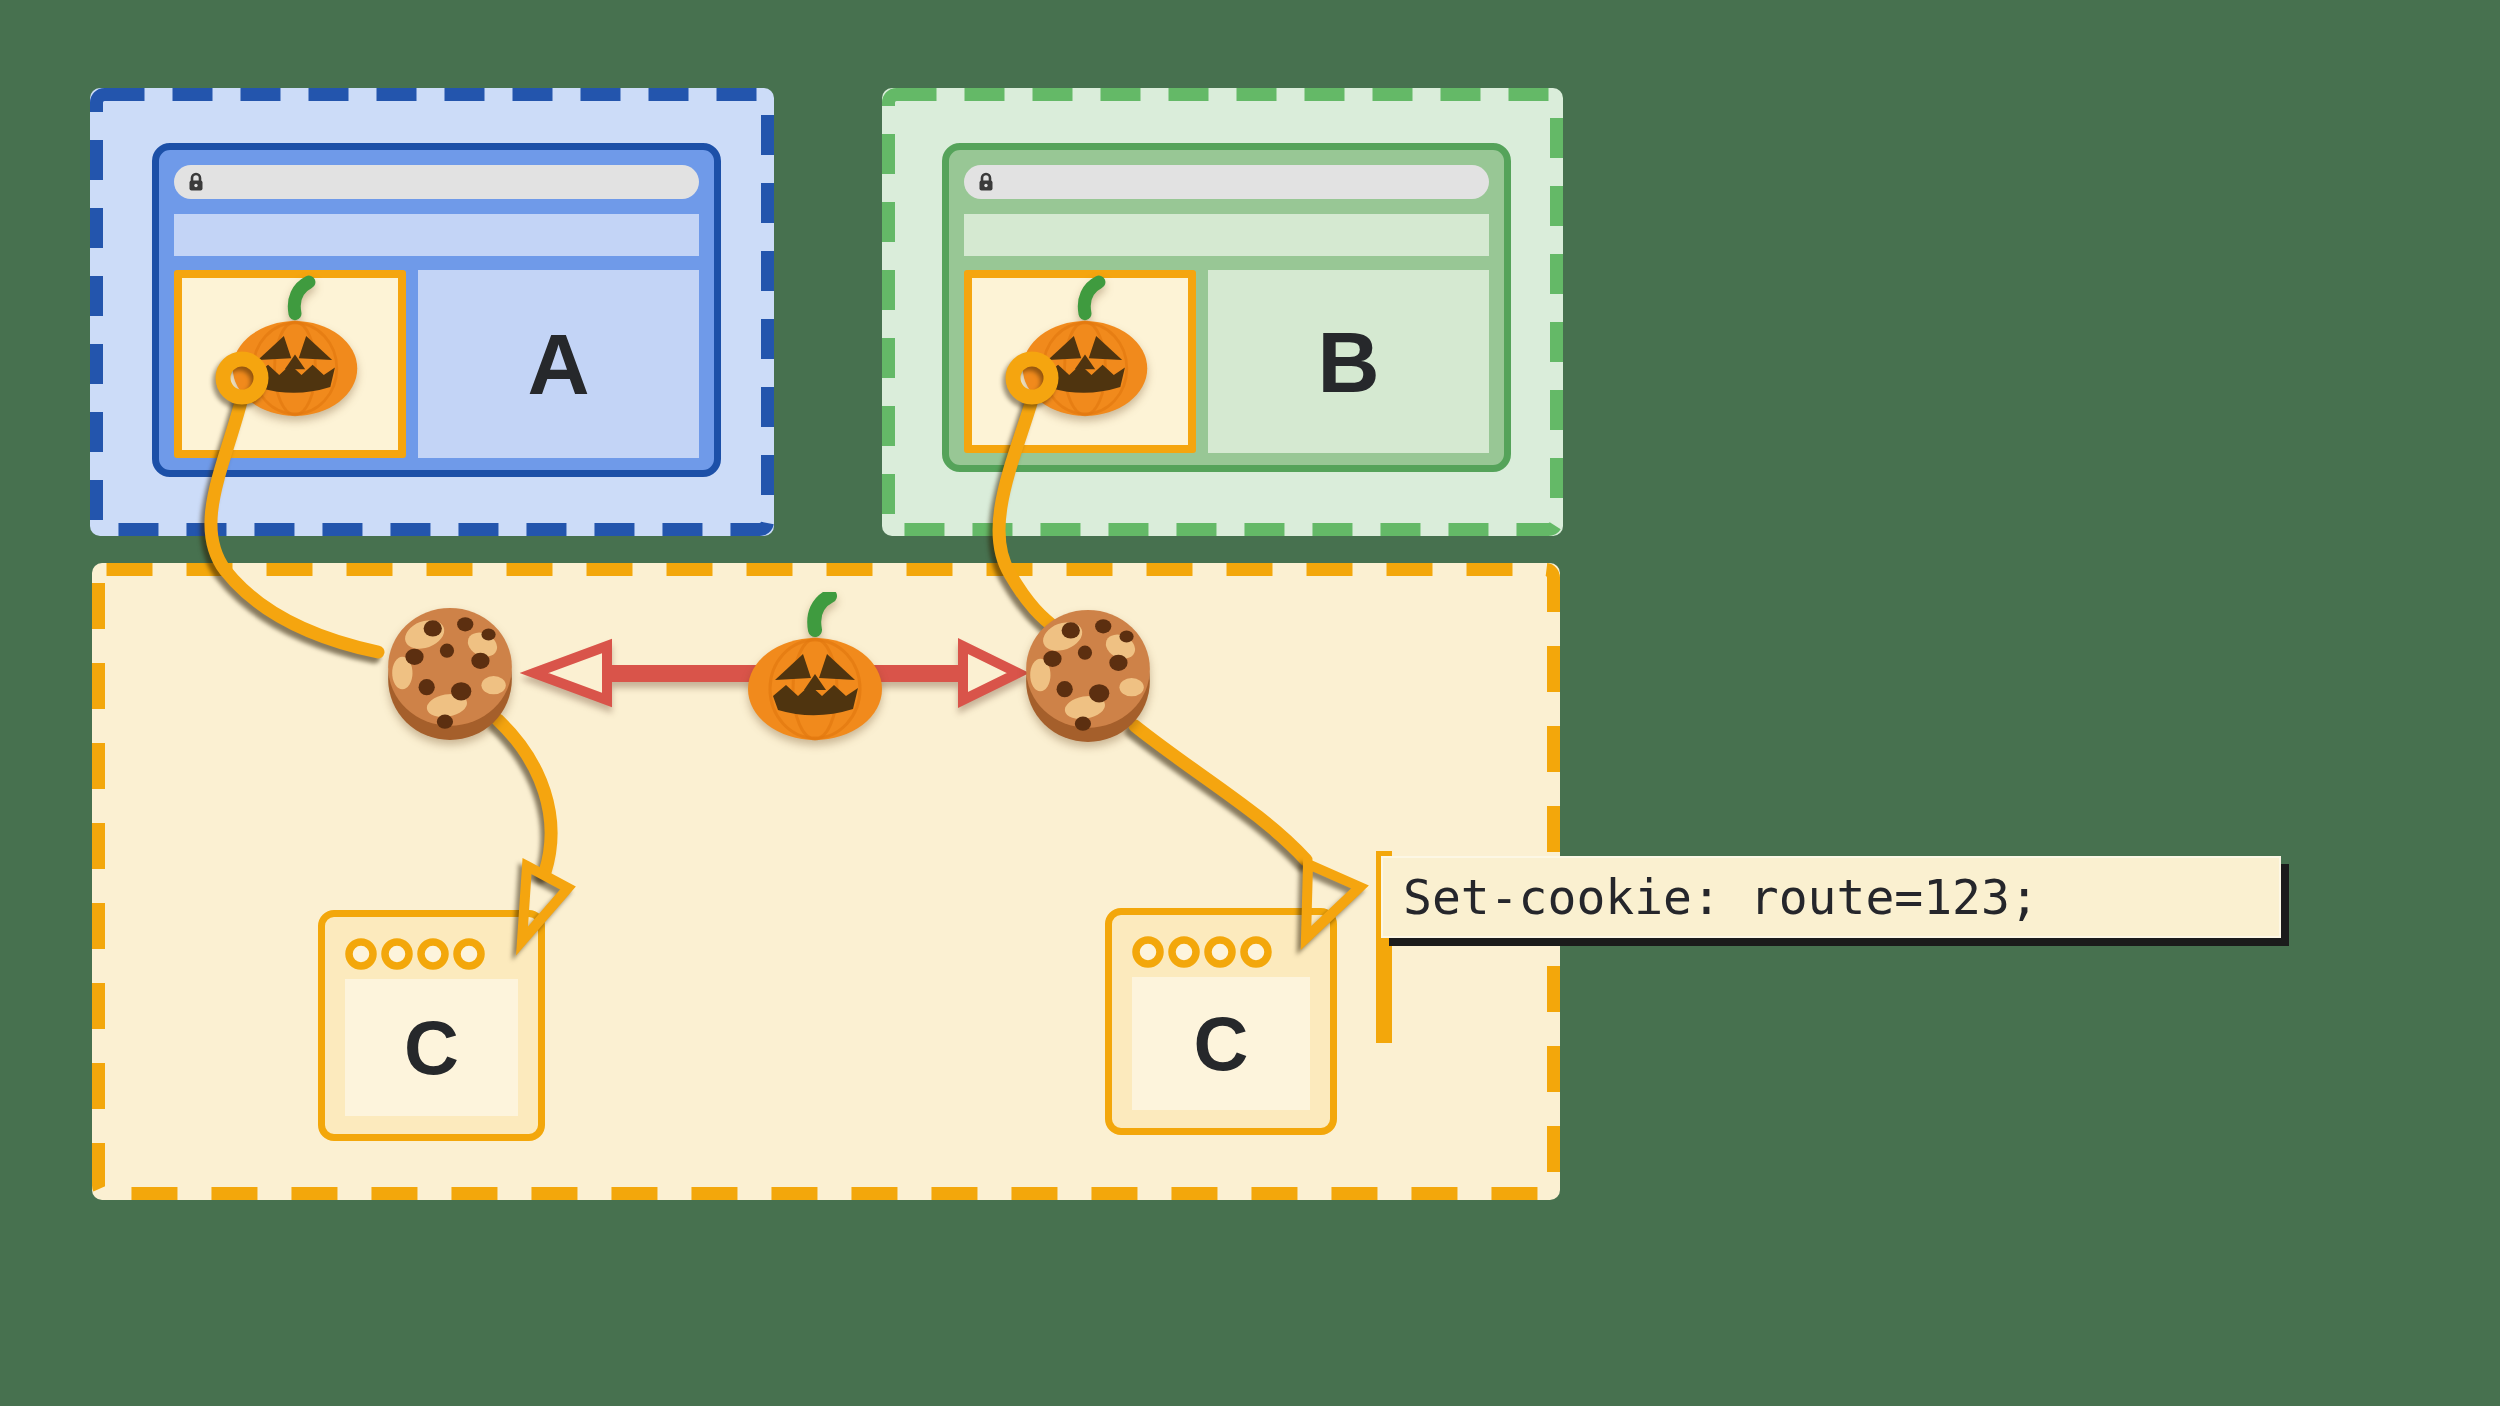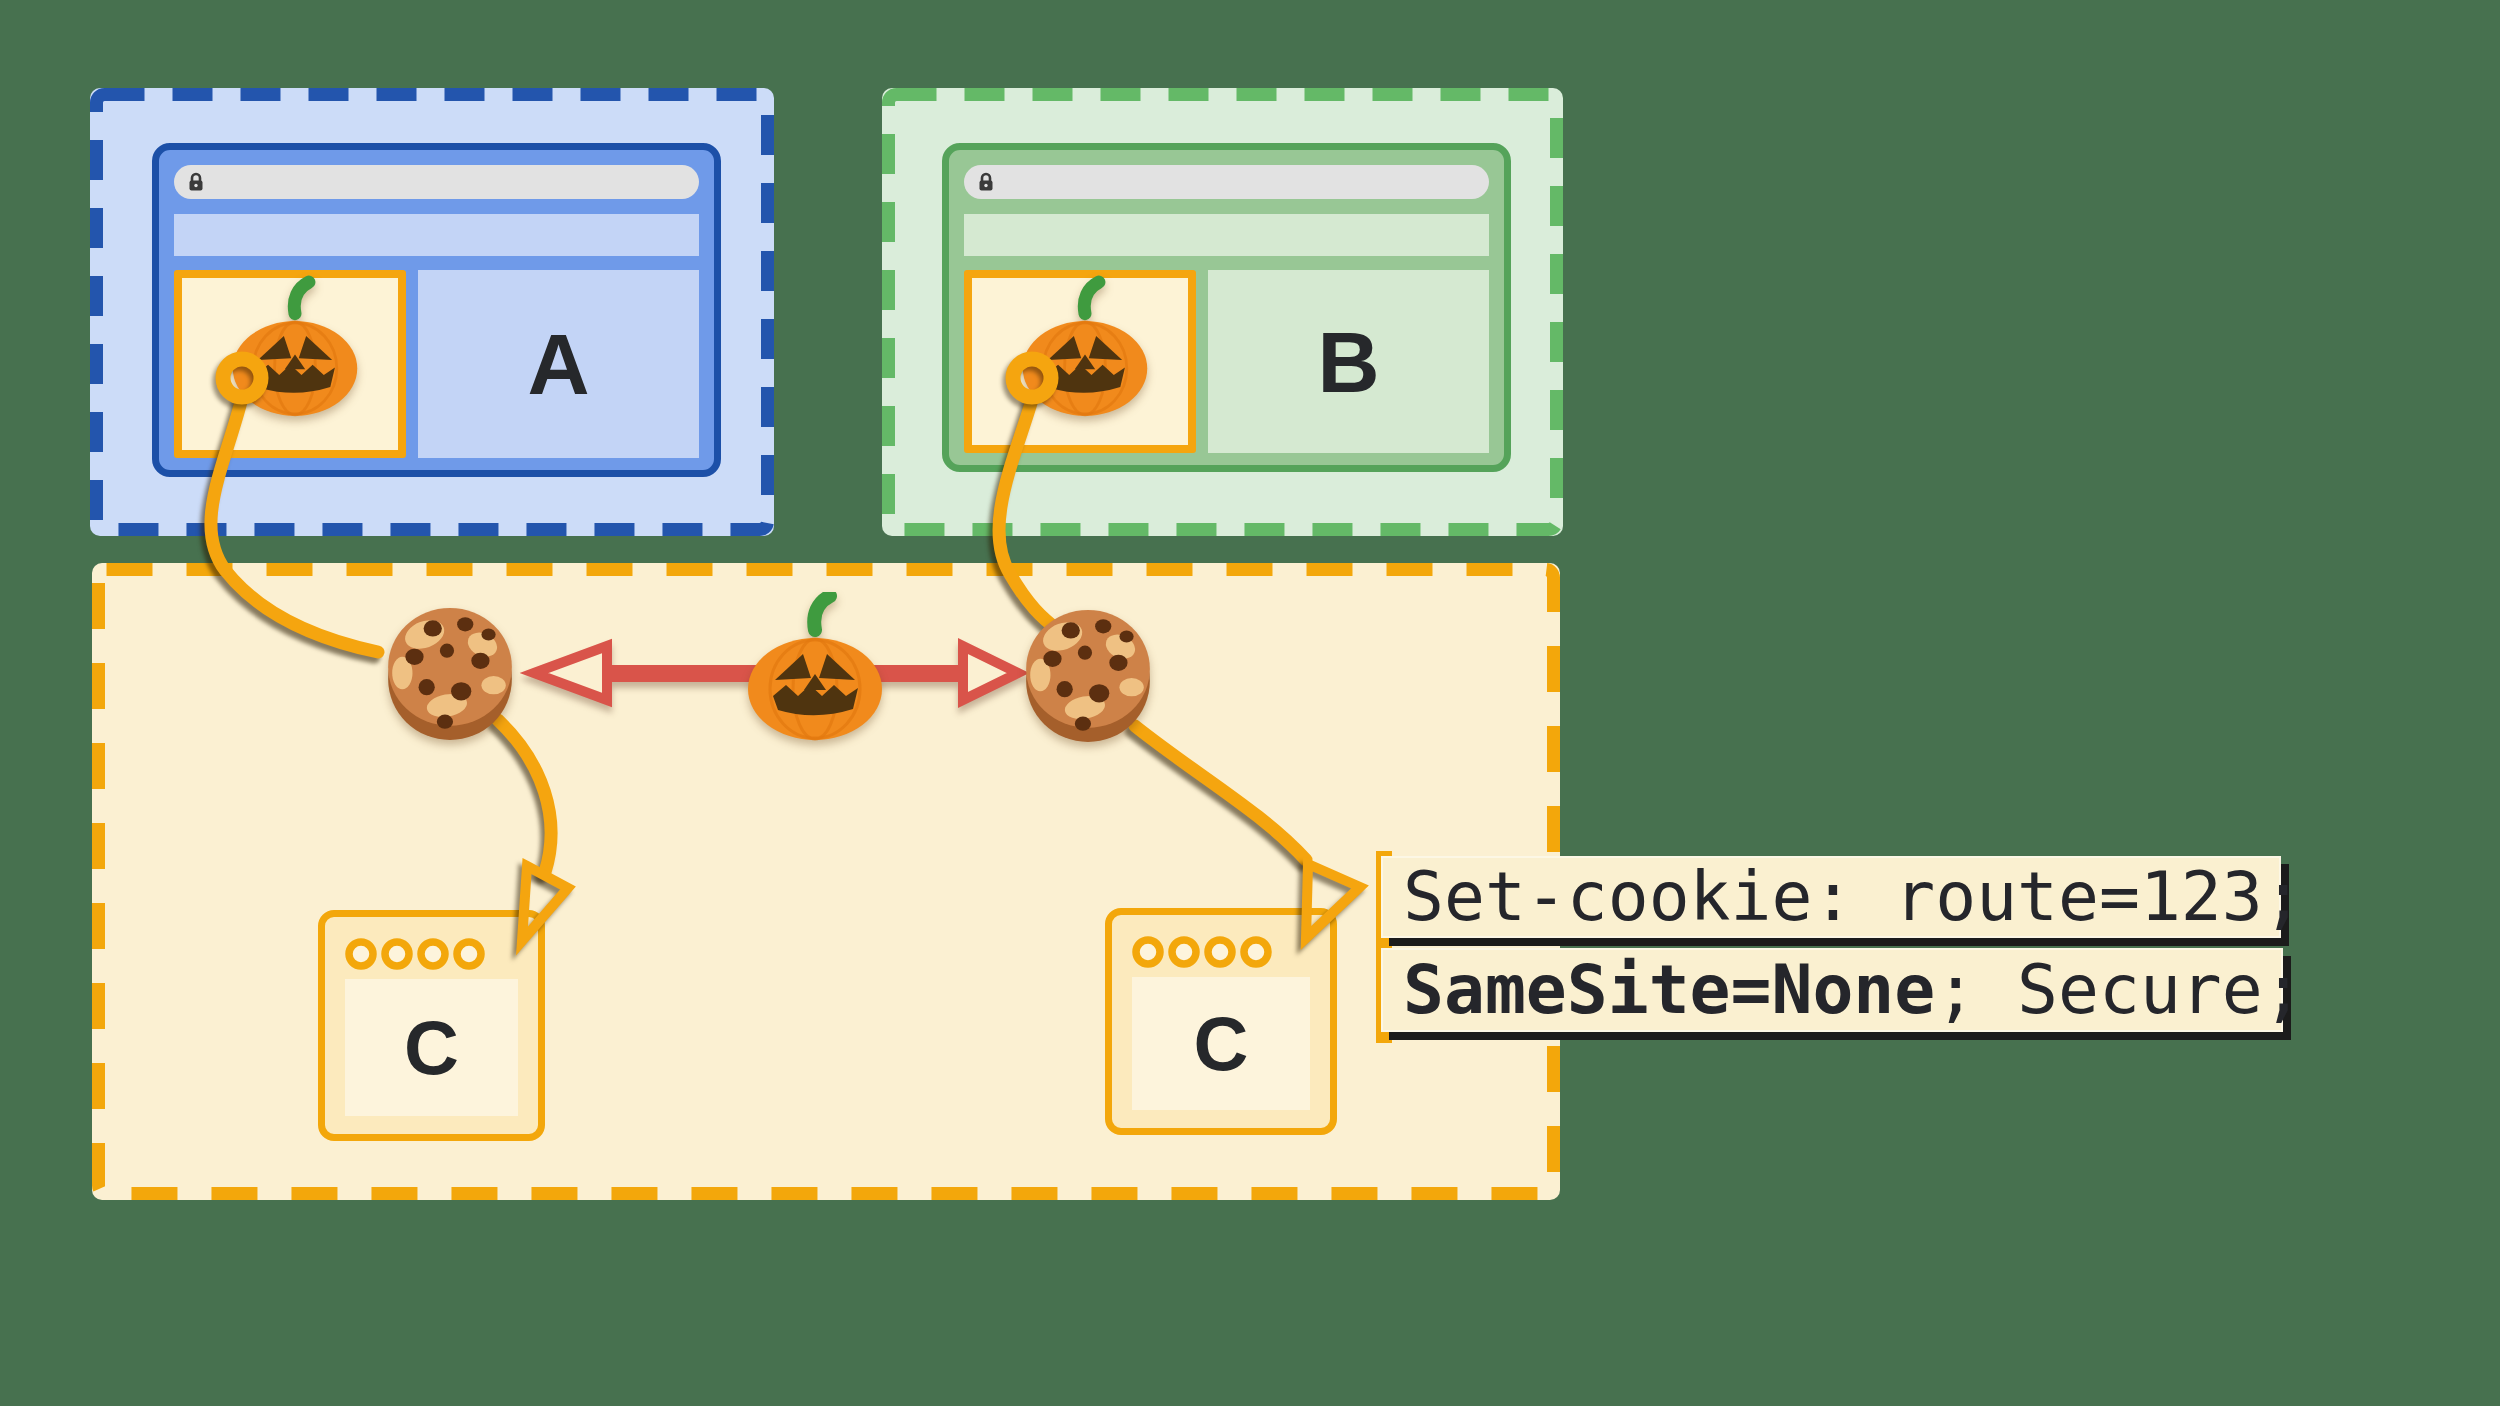--- a/index.html
+++ b/index.html
@@ -32,21 +32,21 @@
   #c-window-left{left:226px;top:347px;width:213px;height:217px;}
   #c-window-right{left:1013px;top:345px;width:218px;height:213px;}
   .c-dots{position:absolute;left:14px;top:14px;}
   .c-content{position:absolute;left:20px;right:20px;top:62px;bottom:18px;background:#FDF4DC;
              display:flex;align-items:center;justify-content:center;}
   .c-letter{font-size:76px;font-weight:bold;color:#26282B;line-height:1;}
 
   #code-strip{position:absolute;left:1376px;top:851px;width:16px;height:192px;background:#F3A70B;z-index:2;}
   .code-box{
     position:absolute;left:1381px;height:82px;background:#FAF0D0;color:#25262B;
-    font-family:"DejaVu Sans Mono","Liberation Mono",monospace;font-size:68px;
+    font-family:"DejaVu Sans Mono","Liberation Mono",monospace;font-size:48px;
     line-height:82px;white-space:nowrap;padding:0 22px;box-sizing:border-box;
     box-shadow:8px 8px 0 #1B1B1B, inset 0 0 0 2px rgba(255,255,255,0.45);z-index:3;
   }
   #code-line1{top:856px;width:900px;}
   #code-line2{top:948px;width:902px;height:84px;line-height:84px;}
   .code-box b{font-weight:bold;}
 
   #overlay{position:absolute;left:0;top:0;z-index:5;pointer-events:none;}
   .orange-line{stroke:#F5A50F;stroke-width:13;fill:none;stroke-linecap:round;
                filter:drop-shadow(-4px 5px 2px rgba(40,25,0,0.55));}
@@ -133,23 +133,20 @@
       </svg>
       <div class="c-content">
         <div class="c-letter">C</div>
       </div>
     </div>
   </div>
 
   <div id="code-strip"></div>
   <div class="code-box" id="code-line1">
     <span>Set-cookie: route=123;</span>
-  </div>
-  <div class="code-box" id="code-line2">
-    <b>SameSite=None</b><span>; Secure;</span>
   </div>
 
   <svg id="overlay" width="2500" height="1406" viewBox="0 0 2500 1406">
     <defs>
       <symbol id="pumpkin" viewBox="0 0 140 150">
         <path d="M70 38 C 67 22 73 10 85 4" stroke="#3F9B3F" stroke-width="14" fill="none" stroke-linecap="round"></path>
         <ellipse cx="70" cy="97" rx="67" ry="51" fill="#F18A1C"></ellipse>
         <ellipse cx="70" cy="97" rx="45" ry="49" fill="none" stroke="#E2790F" stroke-width="3" opacity="0.7"></ellipse>
         <ellipse cx="70" cy="97" rx="22" ry="50" fill="none" stroke="#E2790F" stroke-width="3" opacity="0.7"></ellipse>
         <g fill="#4F340F">

